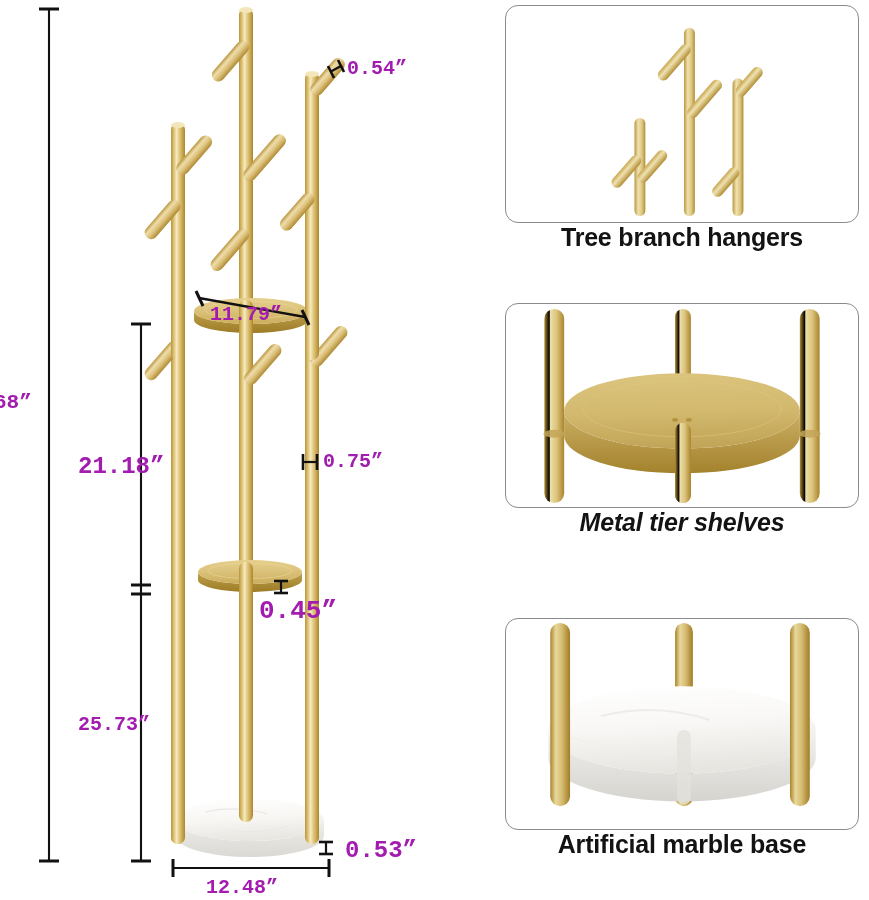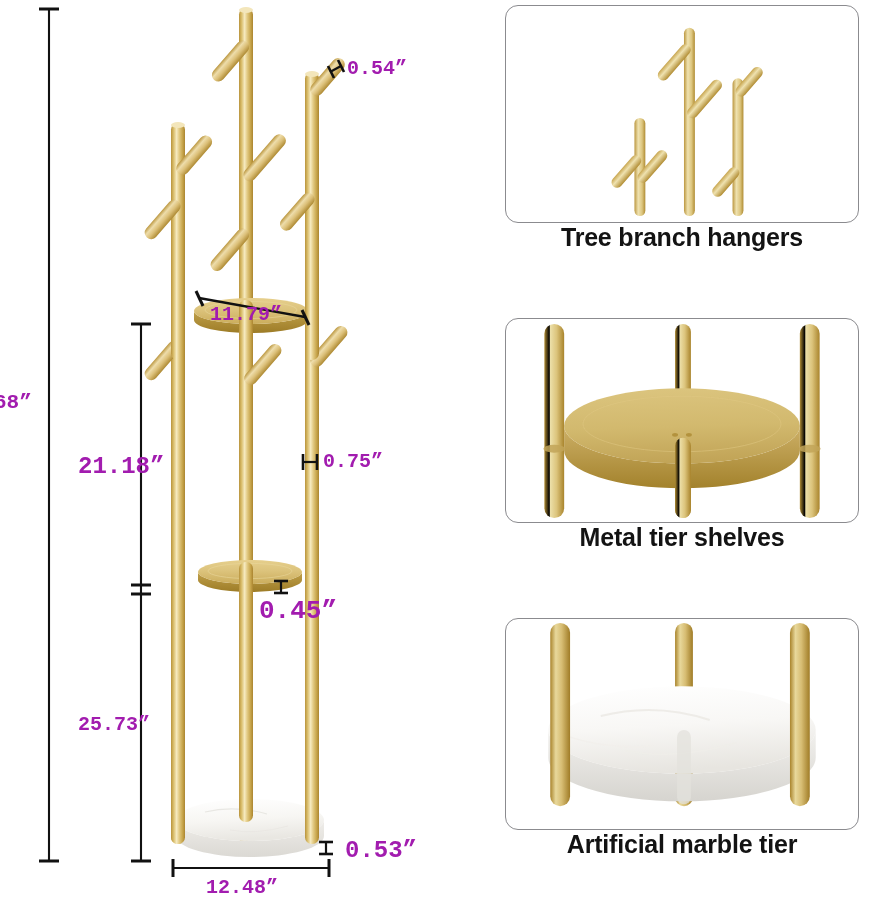--- a/index.html
+++ b/index.html
@@ -70,21 +70,21 @@
     text-align: center;
     font-family: "Liberation Sans", sans-serif;
     font-weight: bold;
     font-size: 25px;
     color: #131313;
     letter-spacing: -0.2px;
     margin-top: 0;
   }
   #card-1 { top: 5px; }
   #card-1 .card-frame { height: 218px; }
-  #card-2 { top: 318px; }
+  #card-2 { top: 303px; font-style: italic; }
   #card-2 .card-frame { height: 205px; }
   #card-3 { top: 618px; }
   #card-3 .card-frame { height: 212px; }
   .card-frame svg { display: block; width: 100%; height: 100%; }
 </style>
 </head>
 <body>
 
 <div id="stage">
 
@@ -391,16 +391,16 @@
           <path d="M95 98 q55 -14 110 4" stroke="#eceae5" stroke-width="2" fill="none" opacity="0.9"></path>
           <path d="M120 133 q52 10 112 -8" stroke="#efede9" stroke-width="1.6" fill="none" opacity="0.85"></path>
           <path d="M60 118 q40 14 88 10" stroke="#f1efeb" stroke-width="1.4" fill="none" opacity="0.8"></path>
 
           <rect x="44" y="4" width="20" height="185" rx="10" fill="url(#c3pole)"></rect>
           <rect x="286" y="4" width="20" height="185" rx="10" fill="url(#c3pole)"></rect>
 
           <rect x="172" y="112" width="14" height="75" rx="7" fill="#e3e1dc" opacity="0.75"></rect>
         </svg>
       </div>
-      <div class="card-caption">Artificial marble tier</div>
+      <div class="card-caption">Artificial marble base</div>
     </div>
   </div>
 </div>
 
 </body></html>

